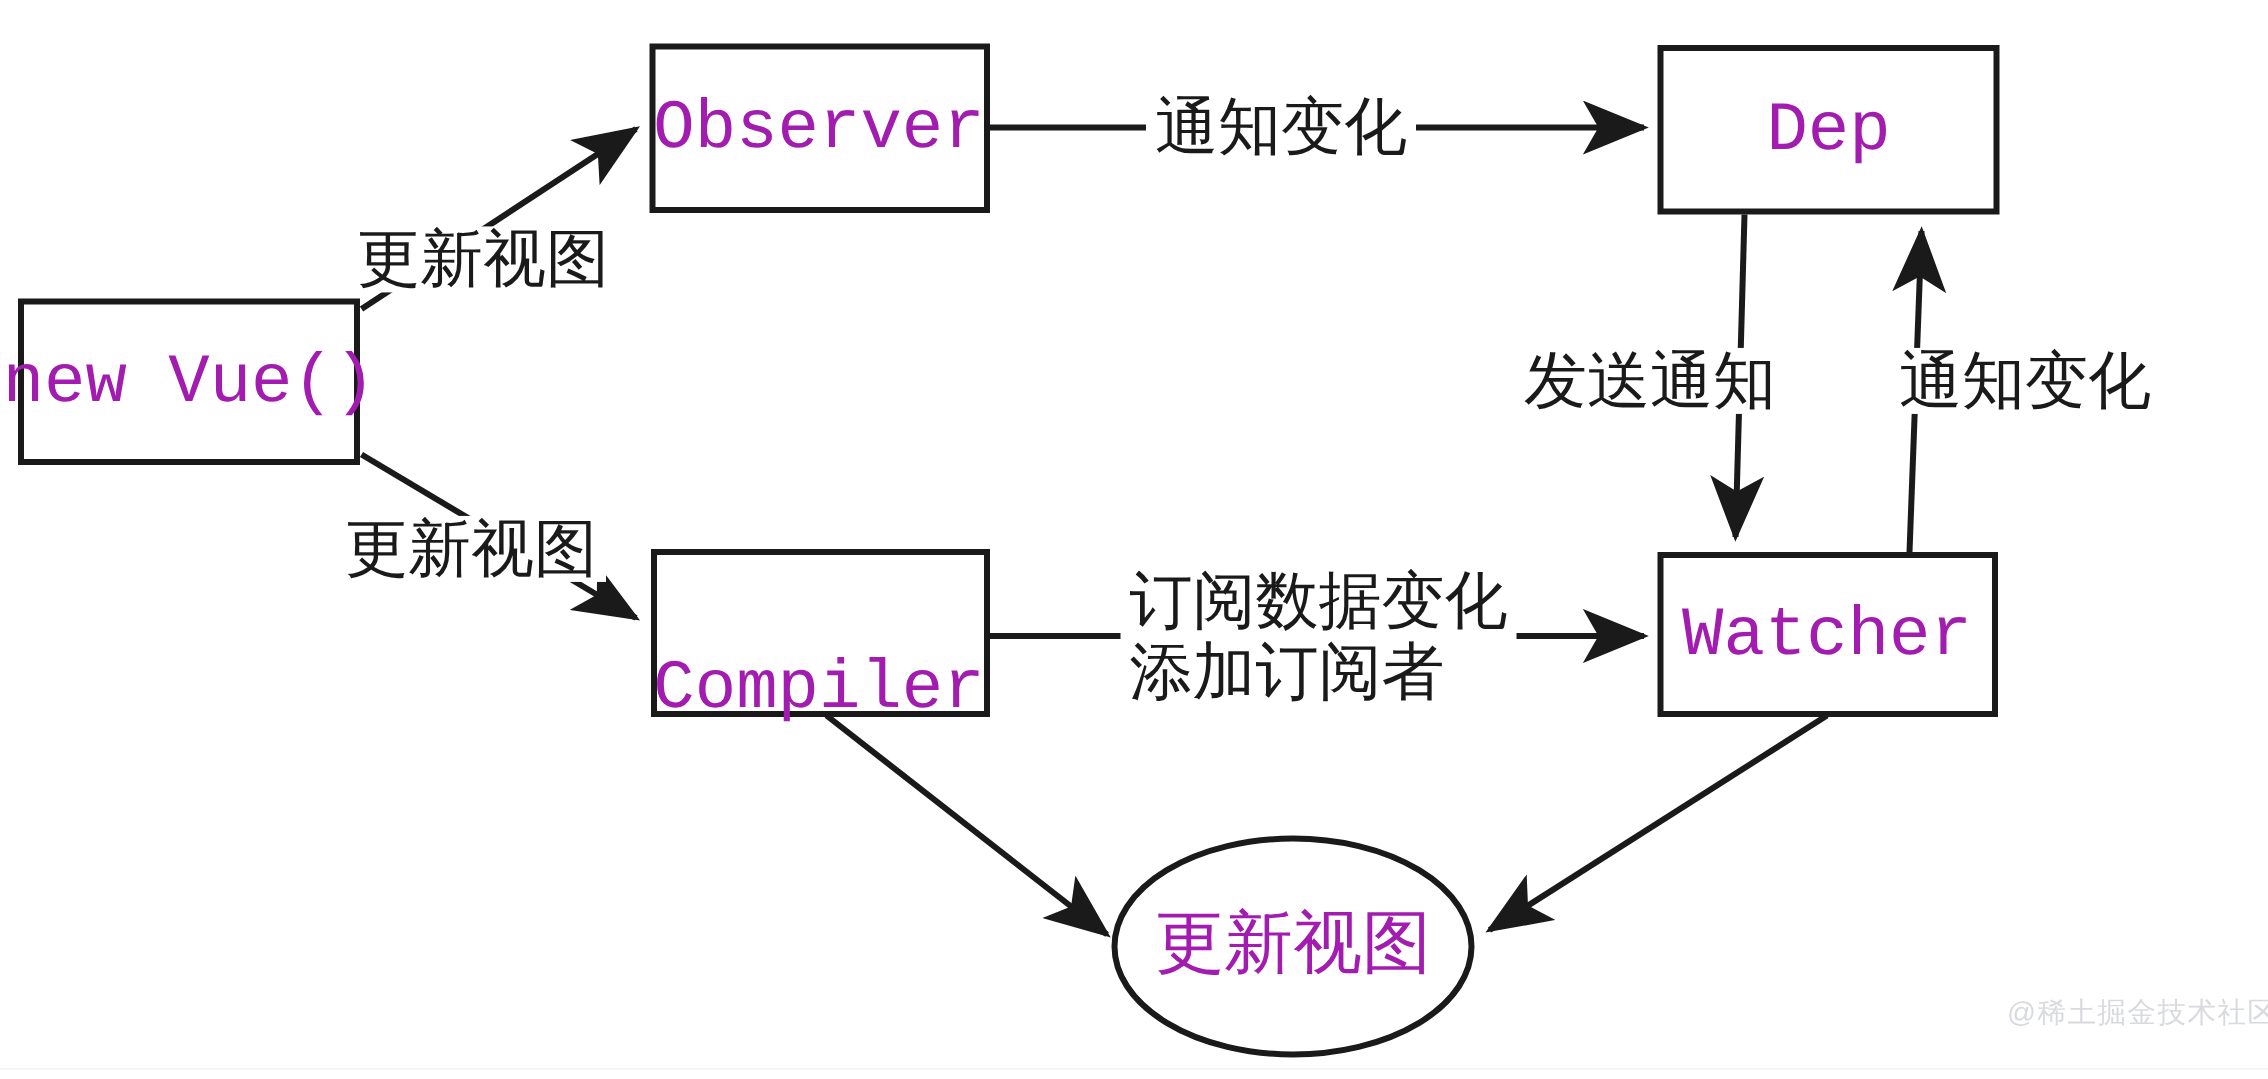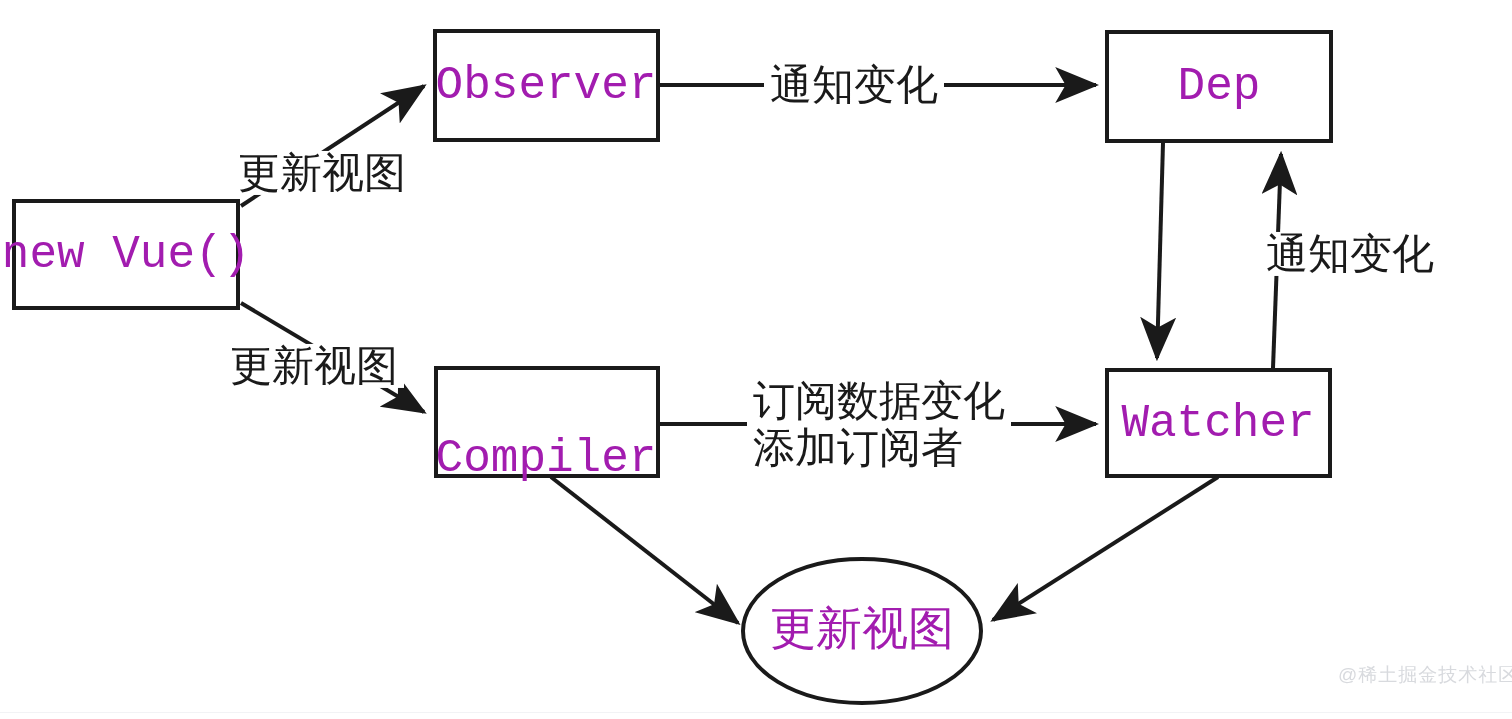--- a/index.html
+++ b/index.html
@@ -131,20 +131,21 @@
   <div class="node-label" style="left:126px; top:255px;">new Vue()</div>
   <div class="node-label" style="left:546px; top:86px;">Observer</div>
   <div class="node-label" style="left:1219px; top:87px;">Dep</div>
   <div class="node-label" style="left:546px; top:423px;margin-top:36px;">Compiler</div>
   <div class="node-label" style="left:862px; top:632px;">更新视图</div>
   <div class="node-label" style="left:1218px; top:424px;">Watcher</div>
 
   <div class="edge-label" style="left:322px; top:173px;">更新视图</div>
   <div class="edge-label" style="left:854px; top:85px;">通知变化</div>
   <div class="edge-label" style="left:314px; top:366px;">更新视图</div>
+  <div class="edge-label" style="left:1100px; top:254px;">发送通知</div>
   <div class="edge-label" style="left:1350px; top:254px;">通知变化</div>
   <div class="edge-label two-line" style="left:868px; top:424px;margin-left:11px;">
     <span>订阅数据变化</span>
     <span>添加订阅者</span>
   </div>
 
   <div class="bottom-rule"></div>
 
   <div class="watermark">@稀土掘金技术社区</div>
 

